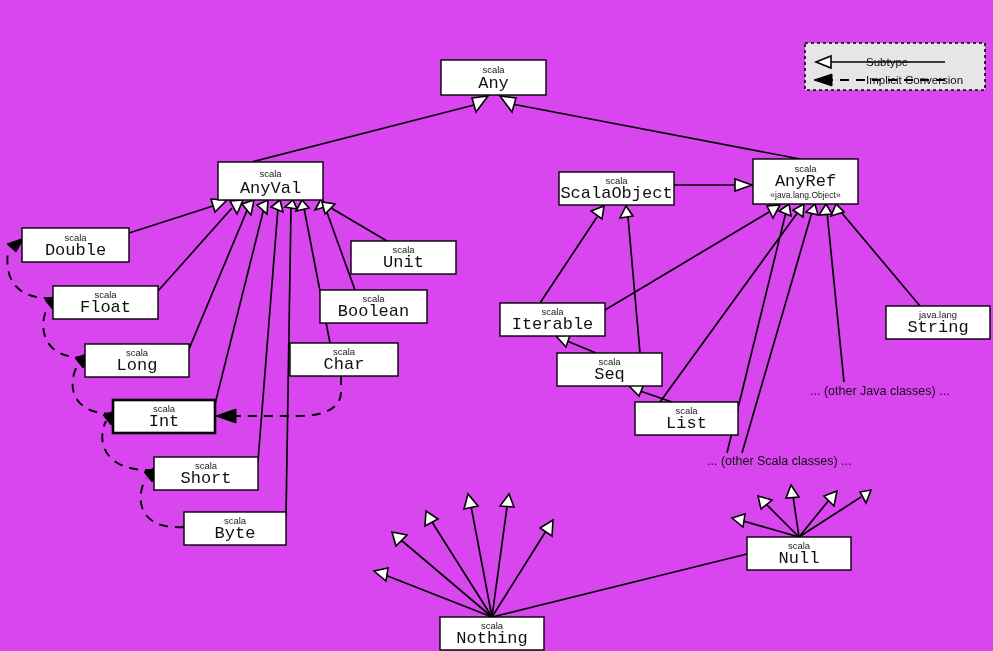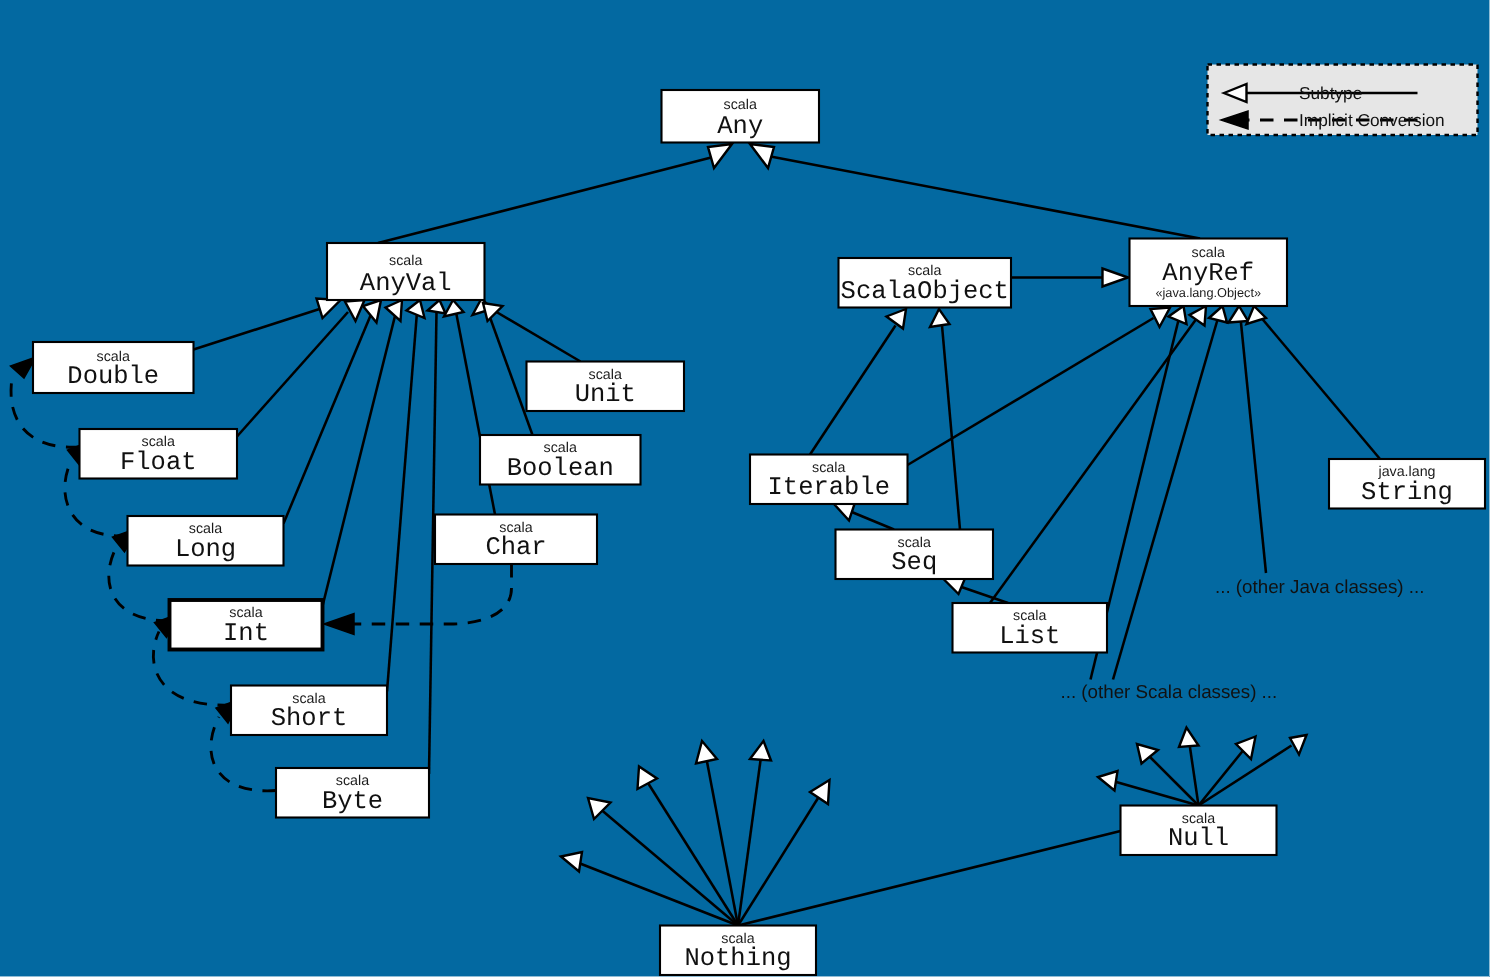--- a/index.html
+++ b/index.html
@@ -7,21 +7,21 @@
     padding: 0;
     background: #ffffff;
   }
   body {
     font-family: "Liberation Sans", sans-serif;
   }
   #diagram-root {
     position: relative;
     width: 993px;
     height: 651px;
-    background: #0369a1;
+    background: #d946ef;
     overflow: hidden;
   }
   svg.canvas {
     position: absolute;
     left: 0;
     top: 0;
     width: 993px;
     height: 651px;
   }
   .box-rect {

